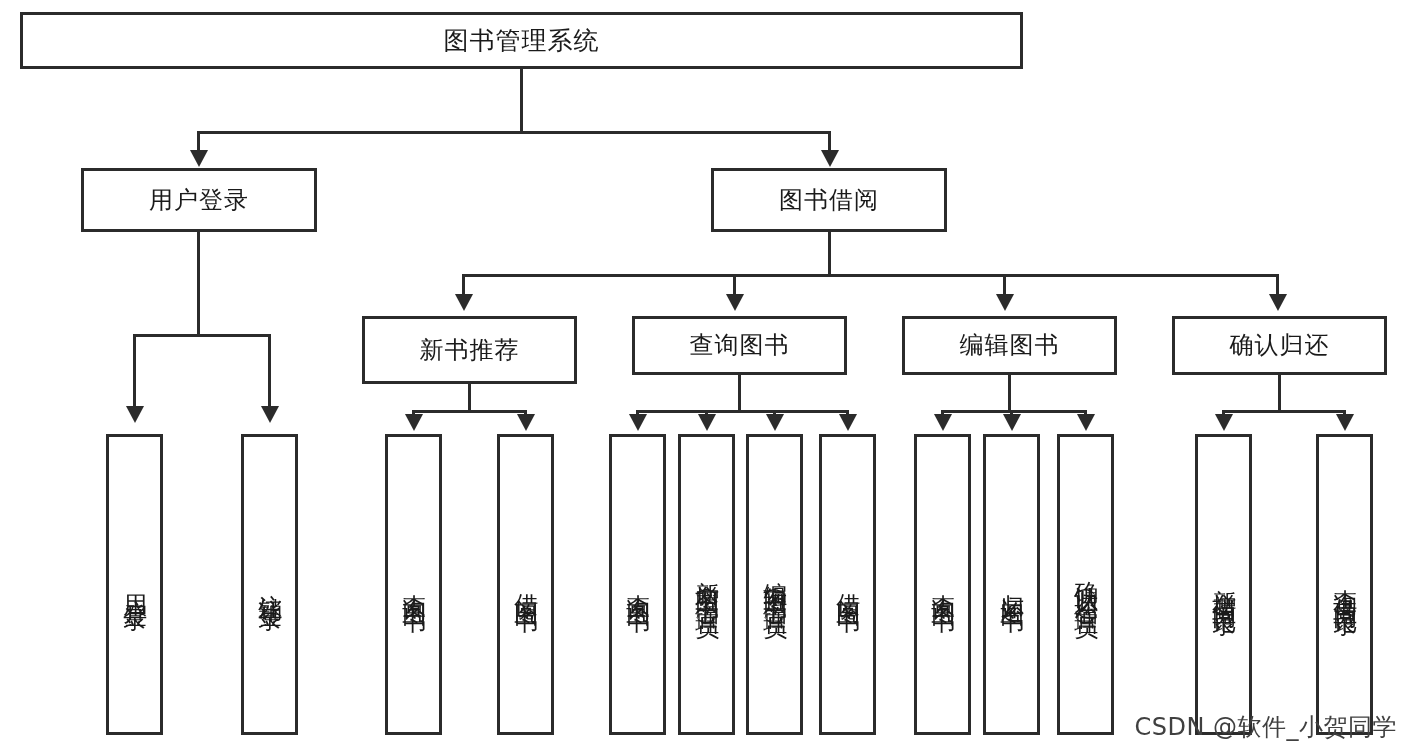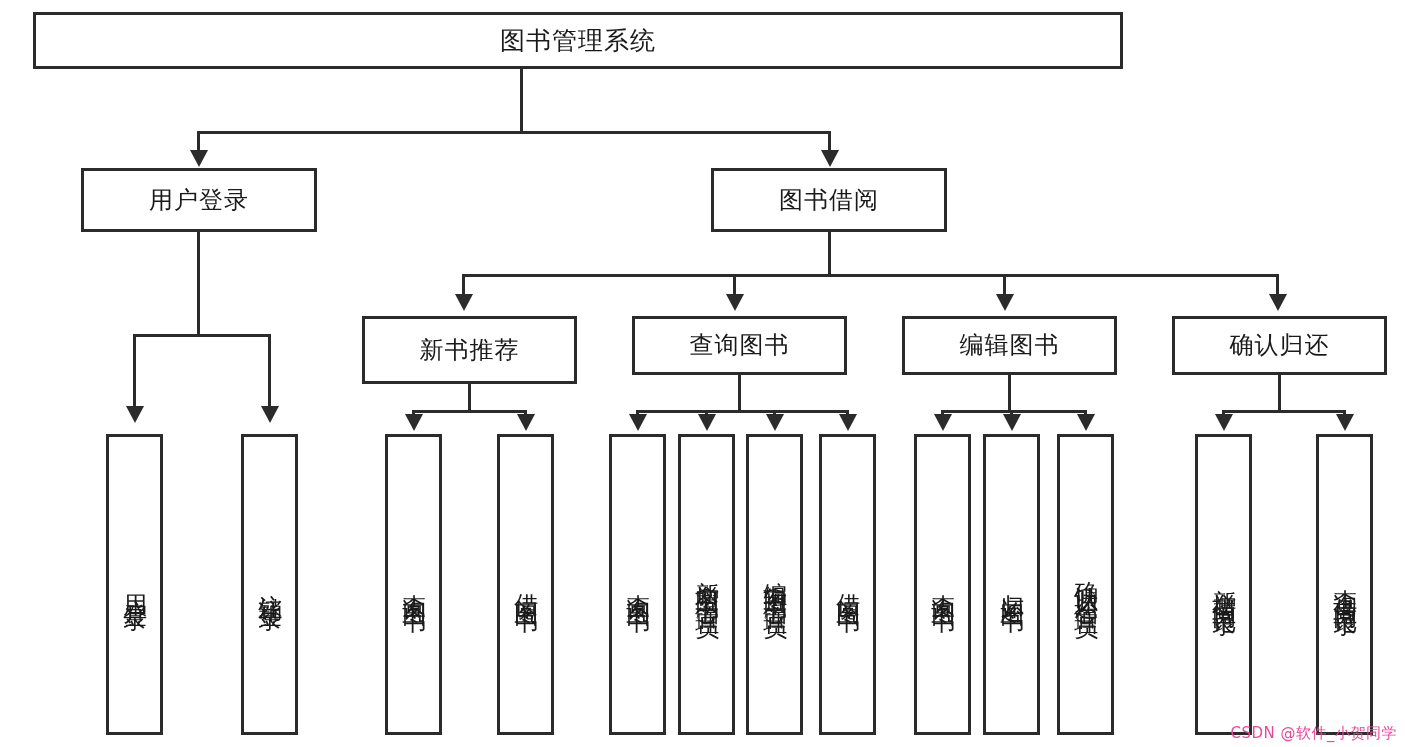--- a/index.html
+++ b/index.html
@@ -64,33 +64,33 @@
     height: 0;
     border-left: 9px solid transparent;
     border-right: 9px solid transparent;
     border-top: 17px solid #2b2b2b;
     z-index: 2;
   }
   #watermark {
     position: absolute;
     right: 8px;
     bottom: 4px;
-    font-size: 15px;
-    color: #ec4899;
+    font-size: 24px;
+    color: #404040;
     letter-spacing: 0.5px;
     z-index: 5;
     white-space: nowrap;
   }
 </style>
 </head>
 <body>
 
 <div id="canvas">
 
-  <div class="node horiz" id="root-node" style="left:20px; top:12px; width:1090px; height:57px;margin-left:13px;">
+  <div class="node horiz" id="root-node" style="left:20px; top:12px; width:1003px; height:57px;">
     <span>图书管理系统</span>
   </div>
 
   <div class="edge v" style="left:520px; top:69px; width:3px; height:62px;"></div>
 
   <div class="edge h" style="left:197px; top:131px; width:634px; height:3px;"></div>
 
   <div class="edge v" style="left:197px; top:131px; width:3px; height:23px;"></div>
   <div class="arrow" style="left:190px; top:150px;"></div>
 

